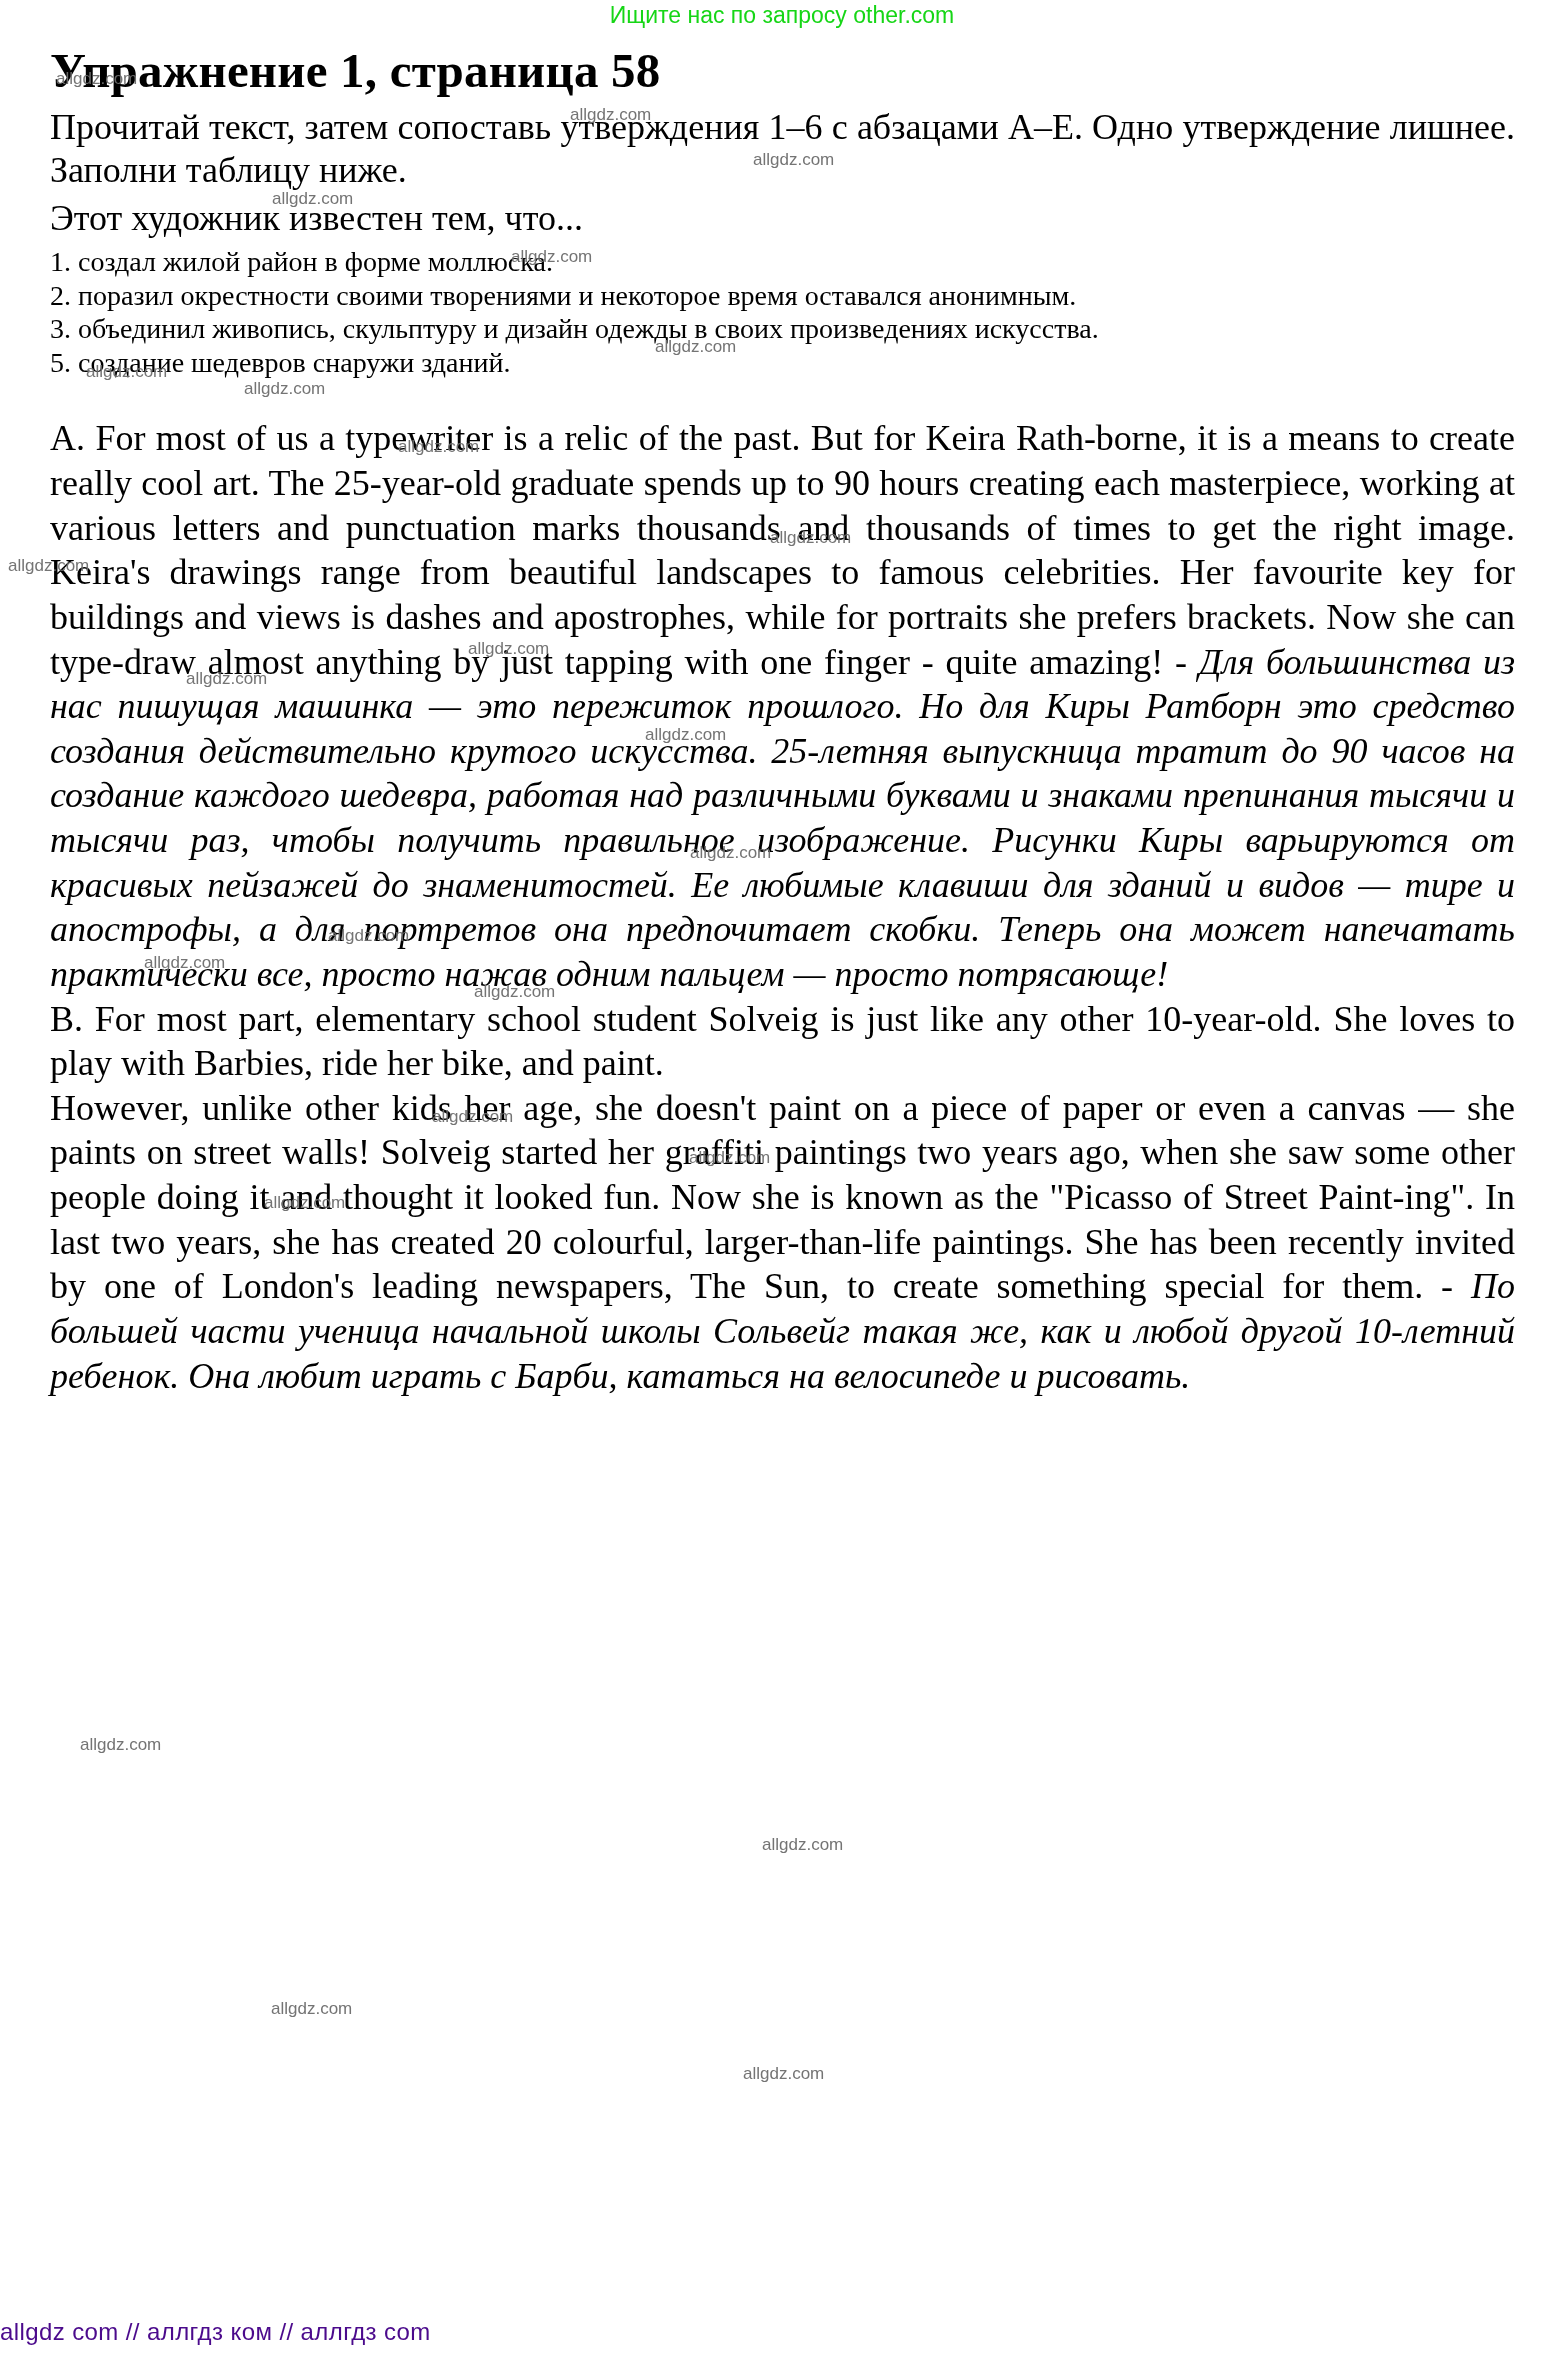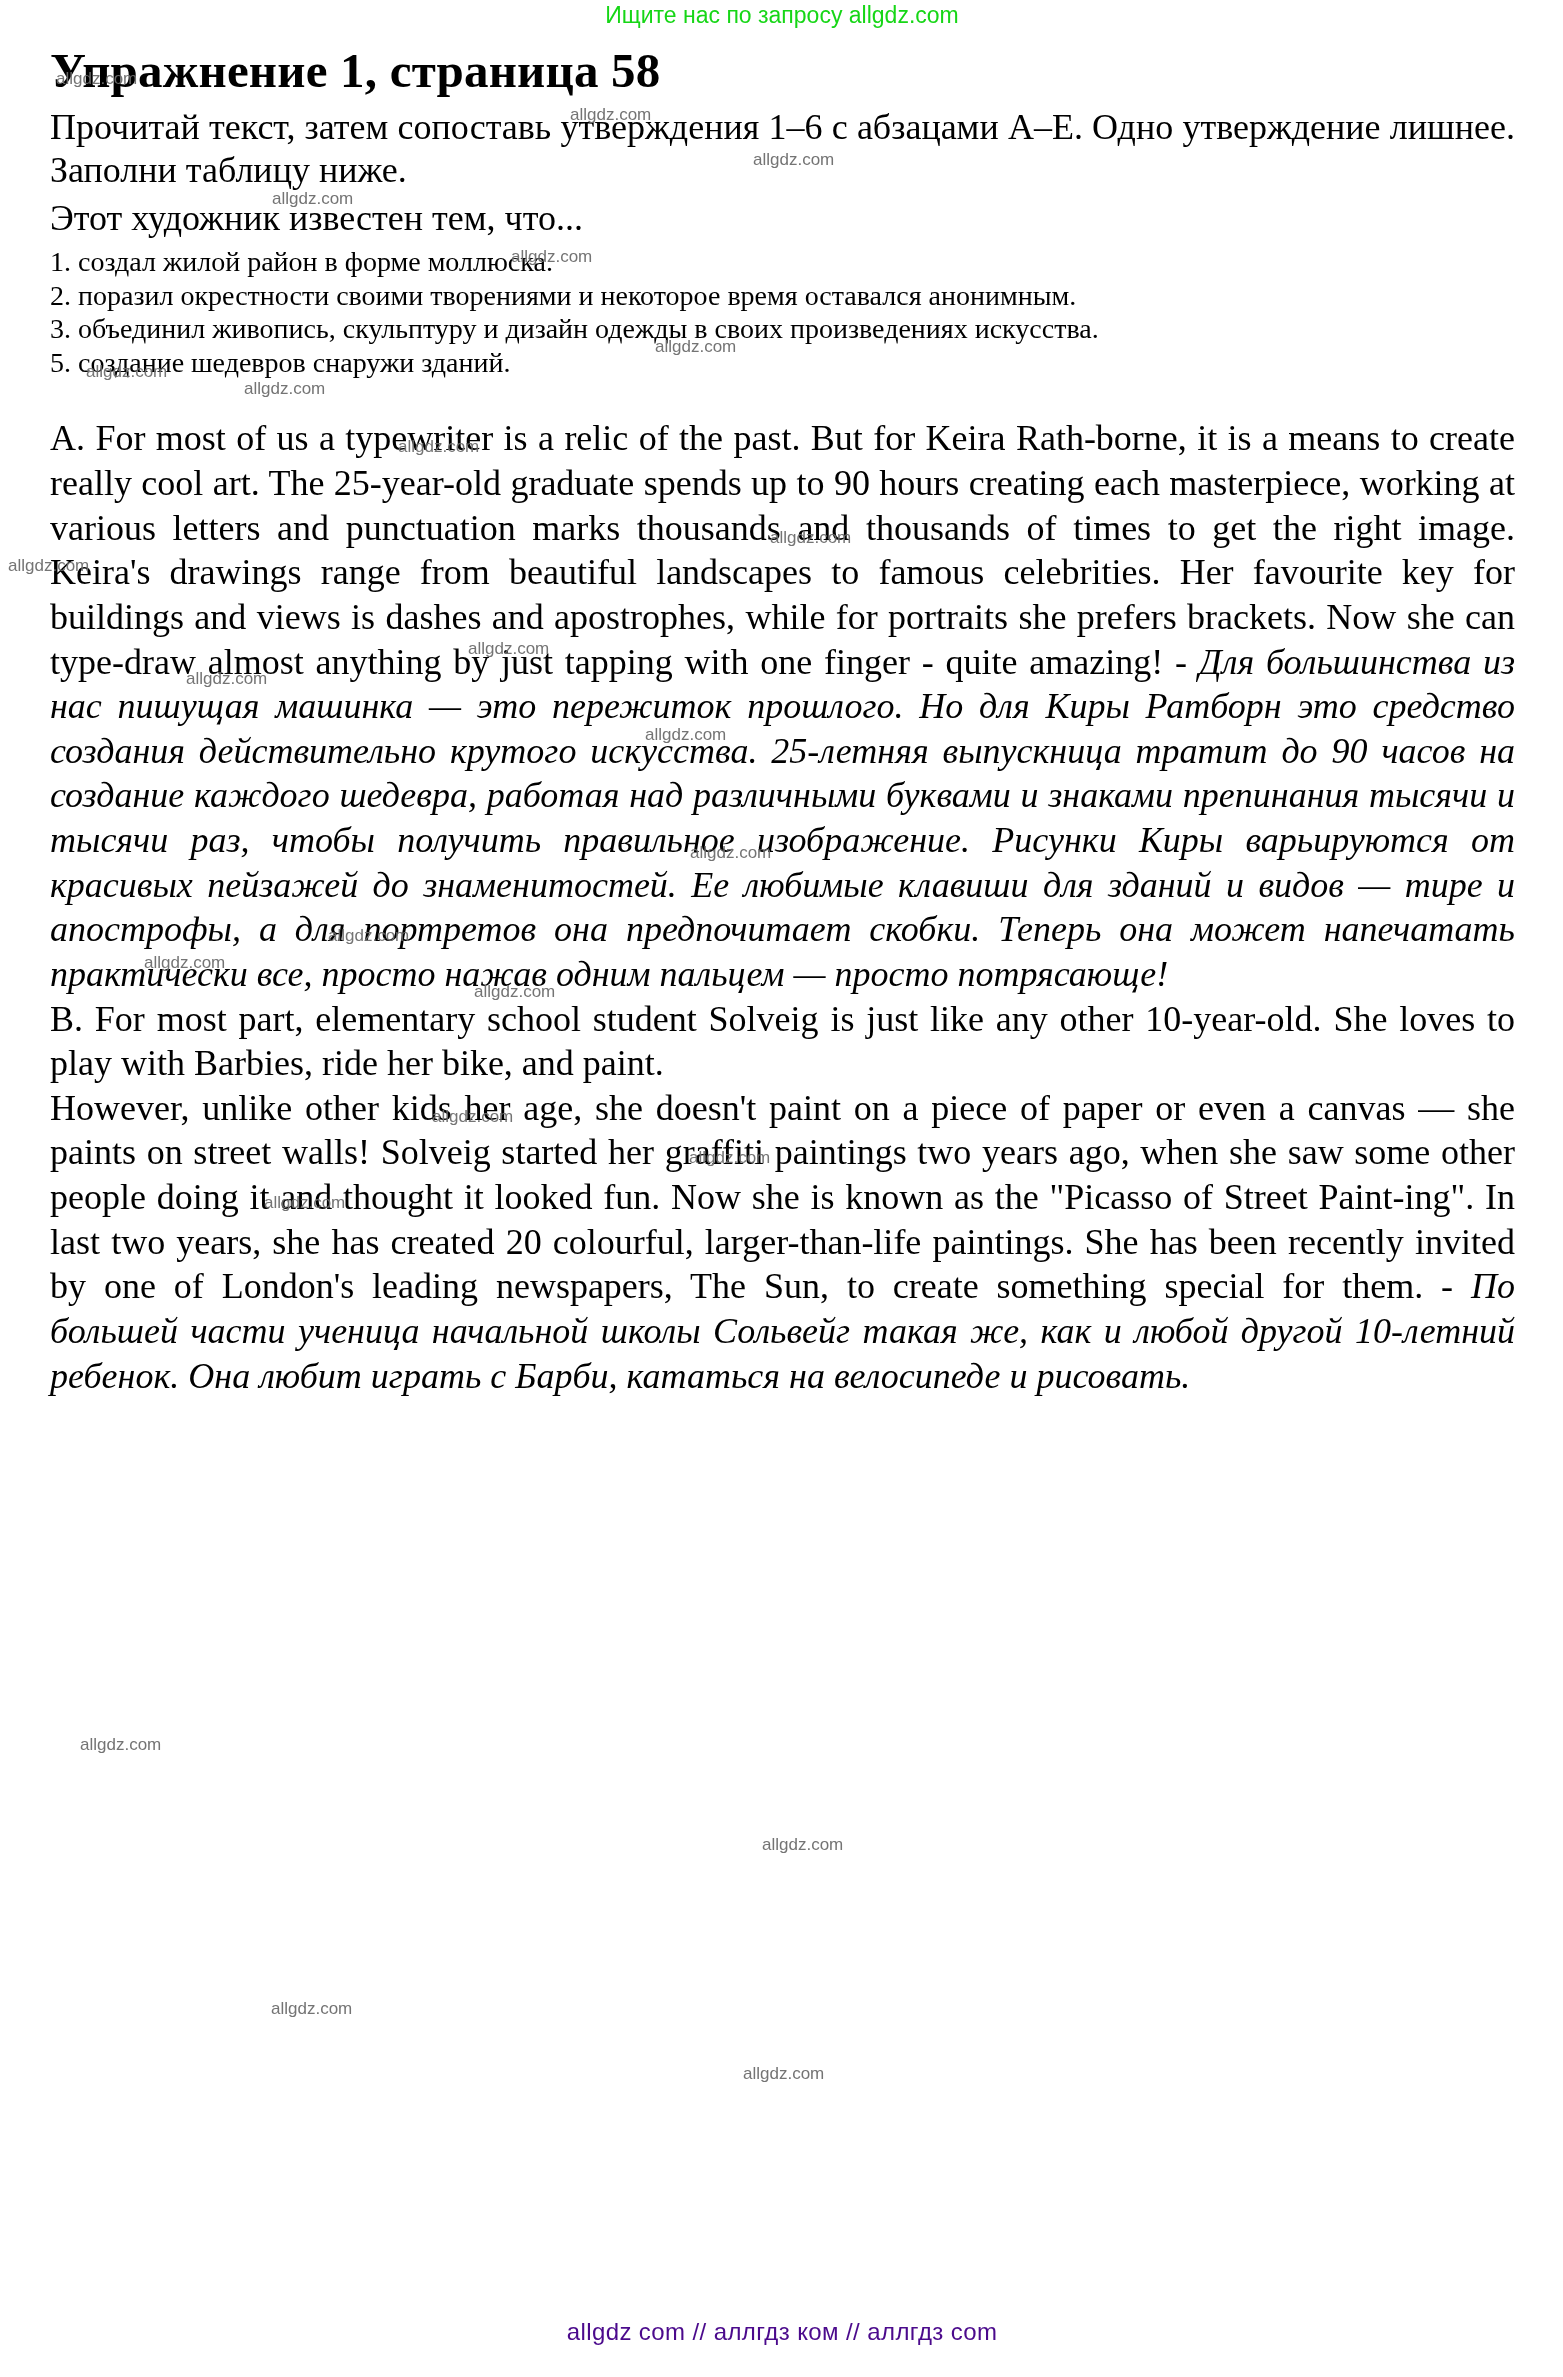--- a/index.html
+++ b/index.html
@@ -93,32 +93,32 @@
     pointer-events: none;
     opacity: 0.95;
   }
 
   
   .footer-links {
     position: absolute;
     left: 0;
     top: 2318px;
     width: 100%;
-    text-align: center;
+    text-align: left;
     font-family: "Liberation Sans", "DejaVu Sans", sans-serif;
     font-size: 24px;
     color: #4b0a8c;
     letter-spacing: 0.4px;
     white-space: nowrap;
   }
 </style>
 </head>
 <body>
 
-<div class="promo-bar" style="color: rgb(22, 214, 22);">Ищите нас по запросу allgdz.com</div>
+<div class="promo-bar" style="color: rgb(22, 214, 22);">Ищите нас по запросу other.com</div>
 
 <div class="page">
 
   <h1 class="ex-title">Упражнение 1, страница 58</h1>
 
   <p class="para">Прочитай текст, затем сопоставь утверждения 1–6 с абзацами A–E. Одно утверждение лишнее. Заполни таблицу ниже.</p>
 
   <div class="block-gap-sm"></div>
 
   <p class="para left">Этот художник известен тем, что...</p>

